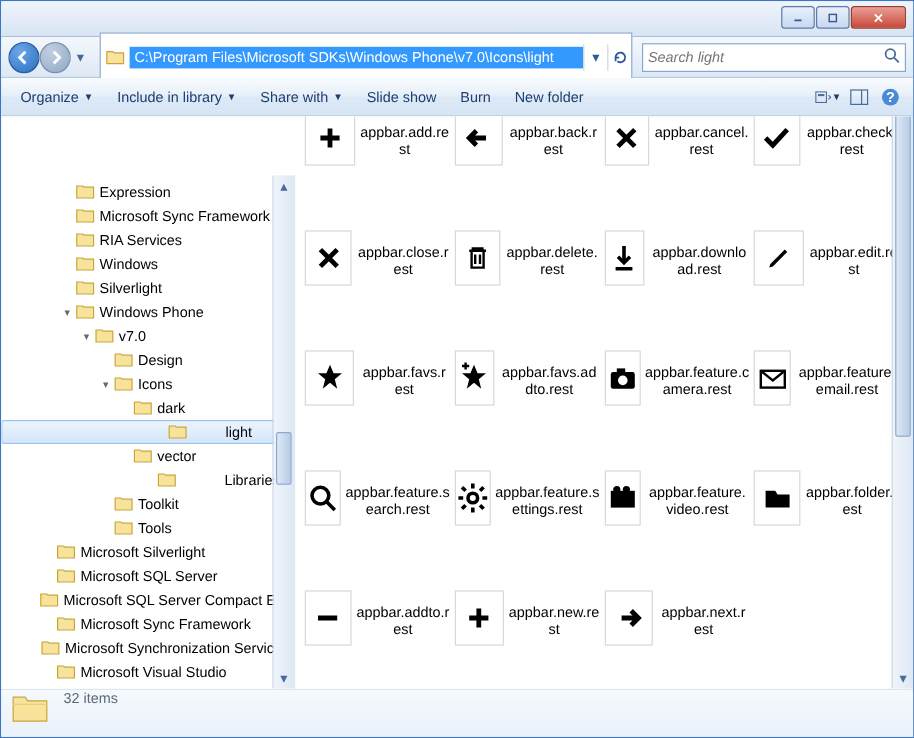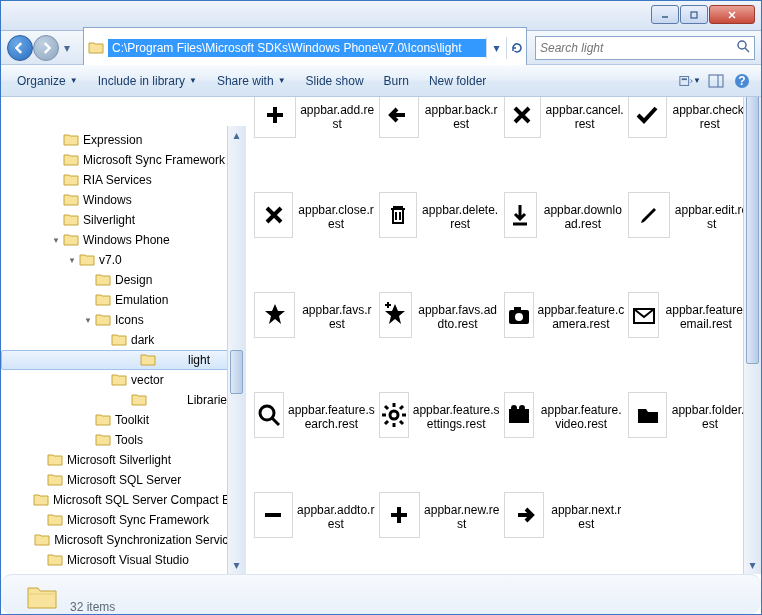--- a/index.html
+++ b/index.html
@@ -45,21 +45,21 @@
 .vs-track { flex:1; position:relative; }
 .vs-thumb { position:absolute; left:2px; right:2px; background:linear-gradient(to right,#dde8f5,#b8cce6); border:1px solid #8aa8cc; border-radius:2px; }
 
 .gridwrap { flex:1; position:relative; overflow:hidden; }
 .grid { display:grid; grid-template-columns:repeat(4,1fr); grid-auto-rows:100px; padding:8px; gap:0; }
 .cell { display:flex; align-items:center; justify-content:flex-start; text-align:center; cursor:default; padding-top:2px; }
 .thumb { width:46px; height:46px; border:1px solid #d8d8d8; background:#fff; display:flex; align-items:center; justify-content:center; margin-bottom:4px; }
 .thumb svg { width:28px; height:28px; }
 .fname { color:#000; line-height:14px; word-break:break-all; padding:0 4px; }
 
-.status { height:40px; border-top:1px solid #dde6f0; display:flex; align-items:flex-end; padding:0 25px; gap:12px; background:linear-gradient(#f6f9fd,#eaf1fa);border-radius:11px; }
+.status { height:40px; border-top:1px solid #dde6f0; display:flex; align-items:flex-start; padding:0 8px; gap:12px; background:linear-gradient(#f6f9fd,#eaf1fa); }
 .status-ic { width:32px; height:32px; }
 .status-txt { color:#5a6a7a; }
 
 .folder-svg { width:16px; height:16px; }
 </style>
 </head>
 <body>
 
 <div class="titlebar">
   <div class="win-btns">
@@ -219,27 +219,20 @@
           <span class="tree-lbl">v7.0</span>
         </div>
         <div class="tree-row" style="padding-left: 80px;">
           <span class="tree-exp"></span>
           <span class="tree-fld"><svg class="folder-svg" viewBox="0 0 16 16">
               <path d="M1 3 h5 l1 1 h8 v9 h-14 z" fill="#f7e39b" stroke="#caa53a"></path>
             </svg></span>
           <span class="tree-lbl">Design</span>
         </div>
         <div class="tree-row" style="padding-left: 80px;">
-          <span class="tree-exp"></span>
-          <span class="tree-fld"><svg class="folder-svg" viewBox="0 0 16 16">
-              <path d="M1 3 h5 l1 1 h8 v9 h-14 z" fill="#f7e39b" stroke="#caa53a"></path>
-            </svg></span>
-          <span class="tree-lbl">Emulation</span>
-        </div>
-        <div class="tree-row" style="padding-left: 80px;">
           <span class="tree-exp">▾</span>
           <span class="tree-fld"><svg class="folder-svg" viewBox="0 0 16 16">
               <path d="M1 3 h5 l1 1 h8 v9 h-14 z" fill="#f7e39b" stroke="#caa53a"></path>
             </svg></span>
           <span class="tree-lbl">Icons</span>
         </div>
         <div class="tree-row" style="padding-left: 96px;">
           <span class="tree-exp"></span>
           <span class="tree-fld"><svg class="folder-svg" viewBox="0 0 16 16">
               <path d="M1 3 h5 l1 1 h8 v9 h-14 z" fill="#f7e39b" stroke="#caa53a"></path>

